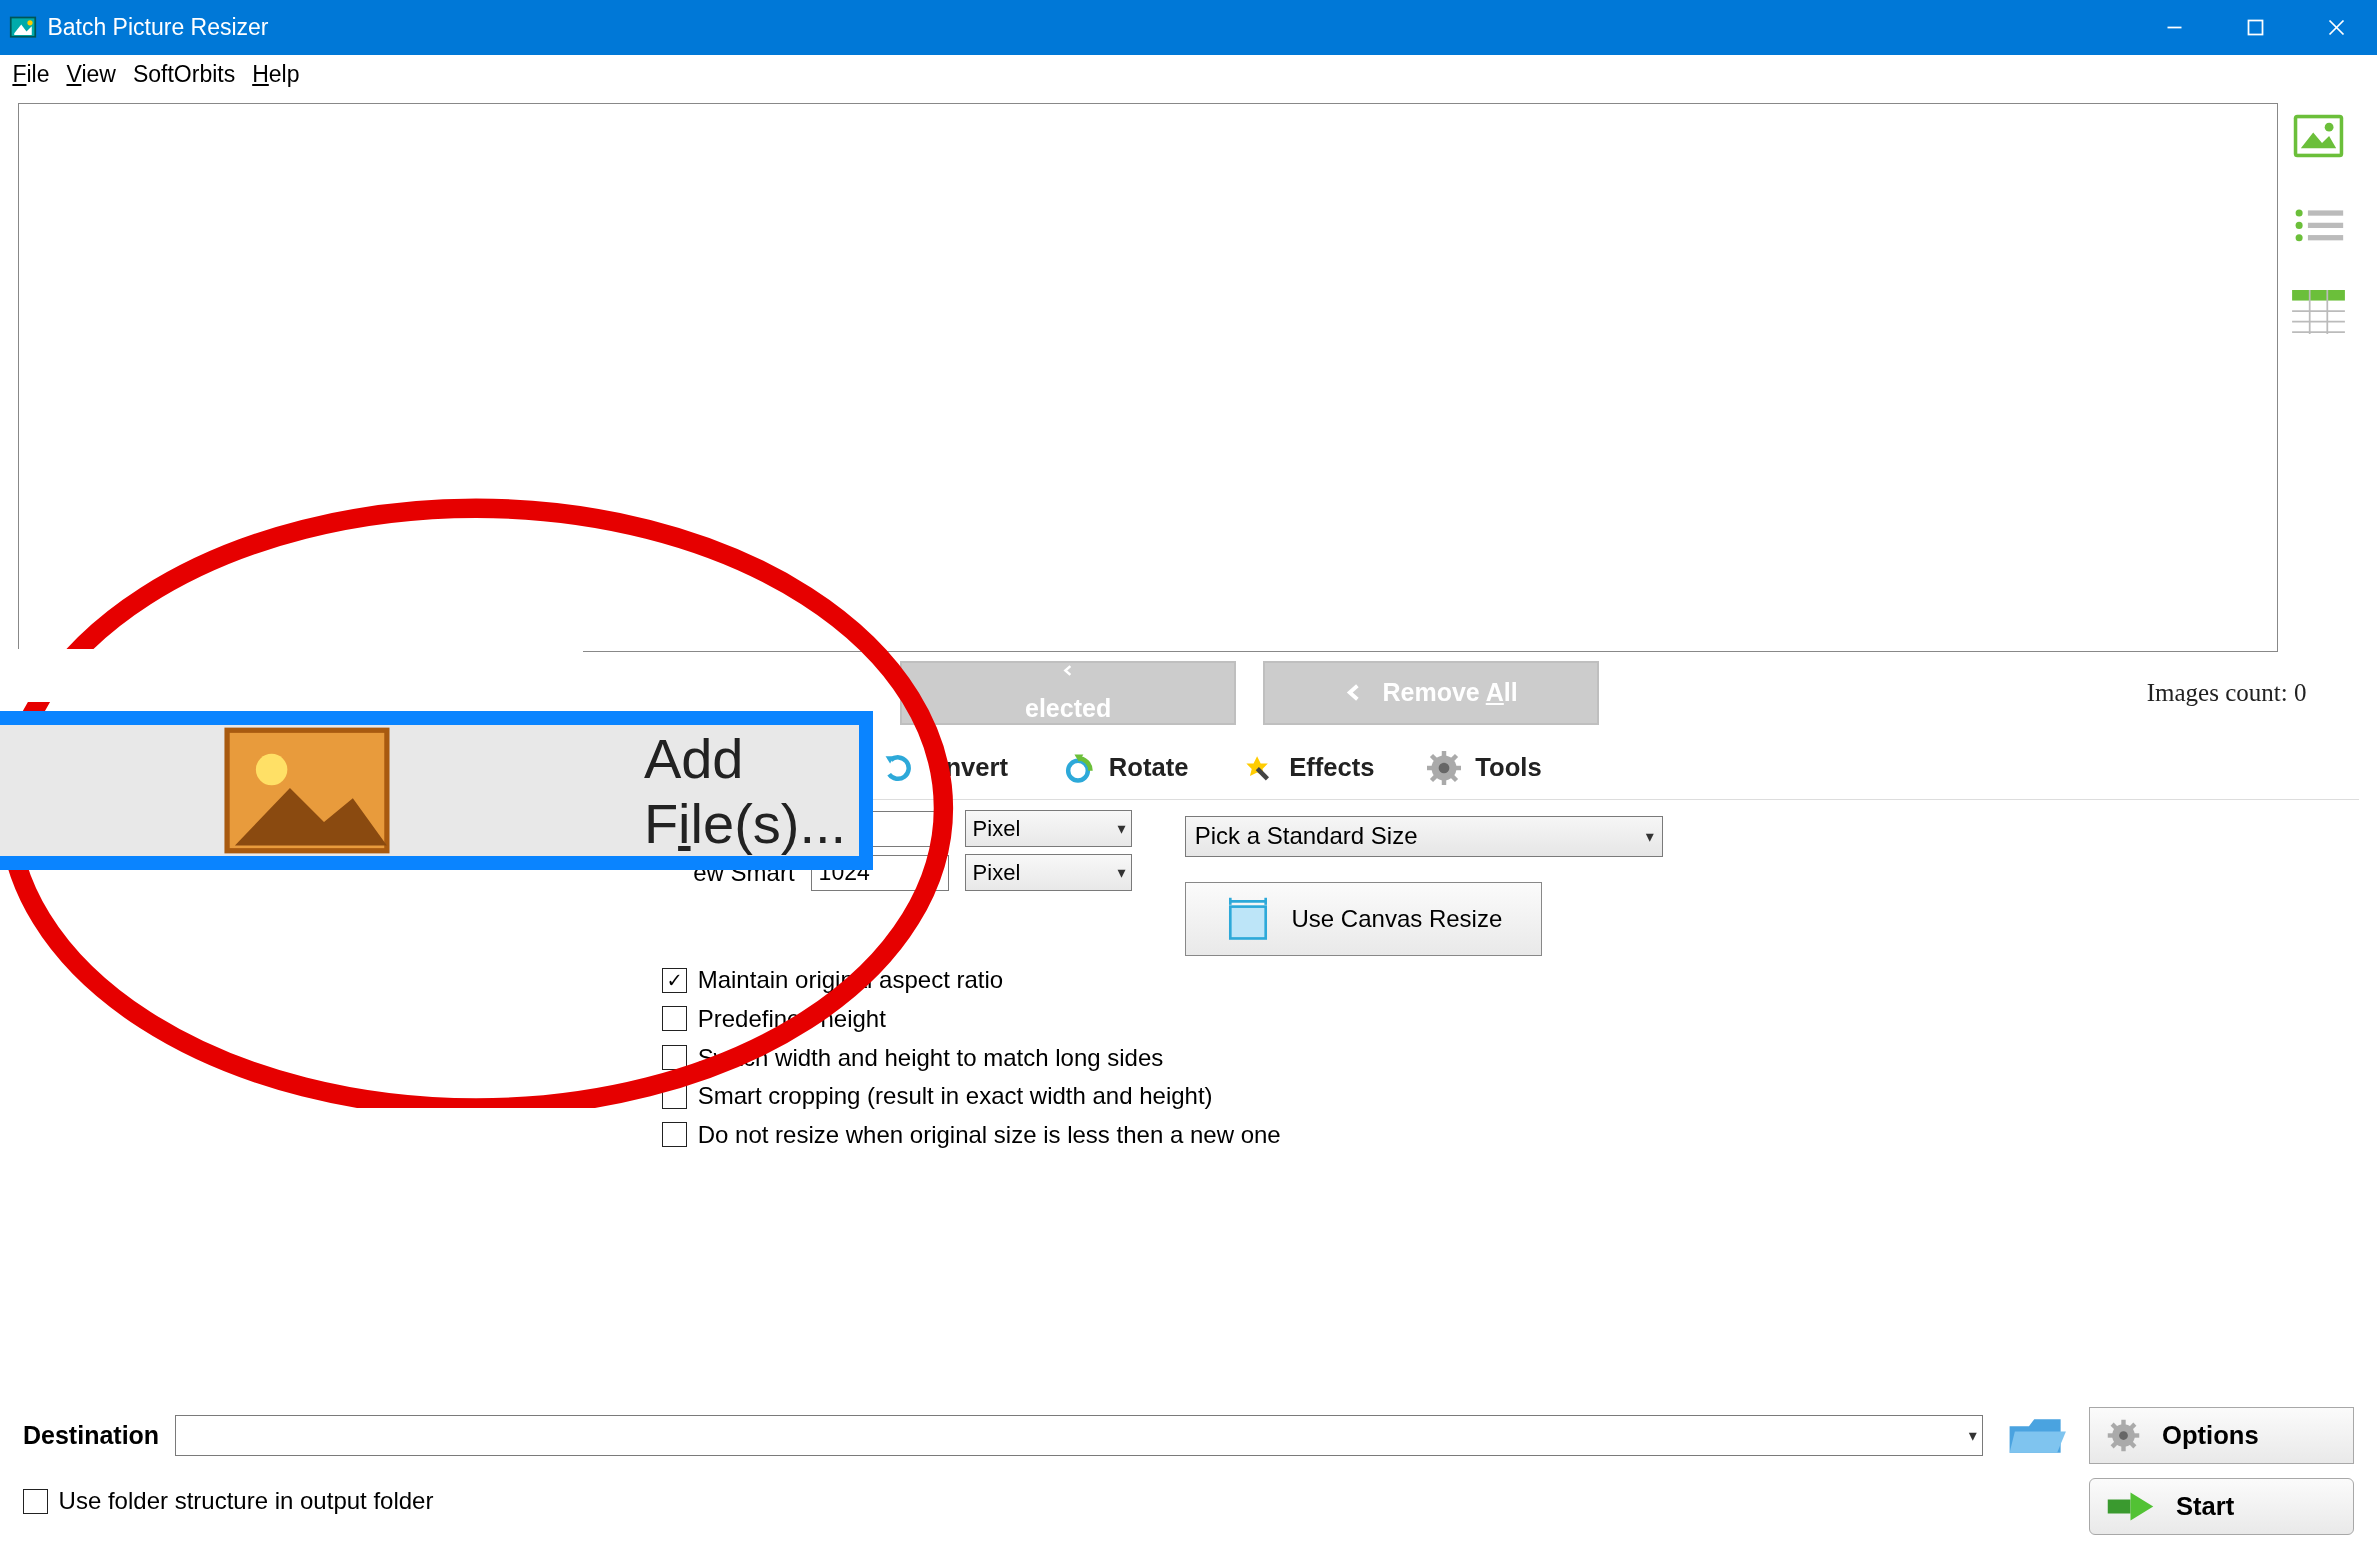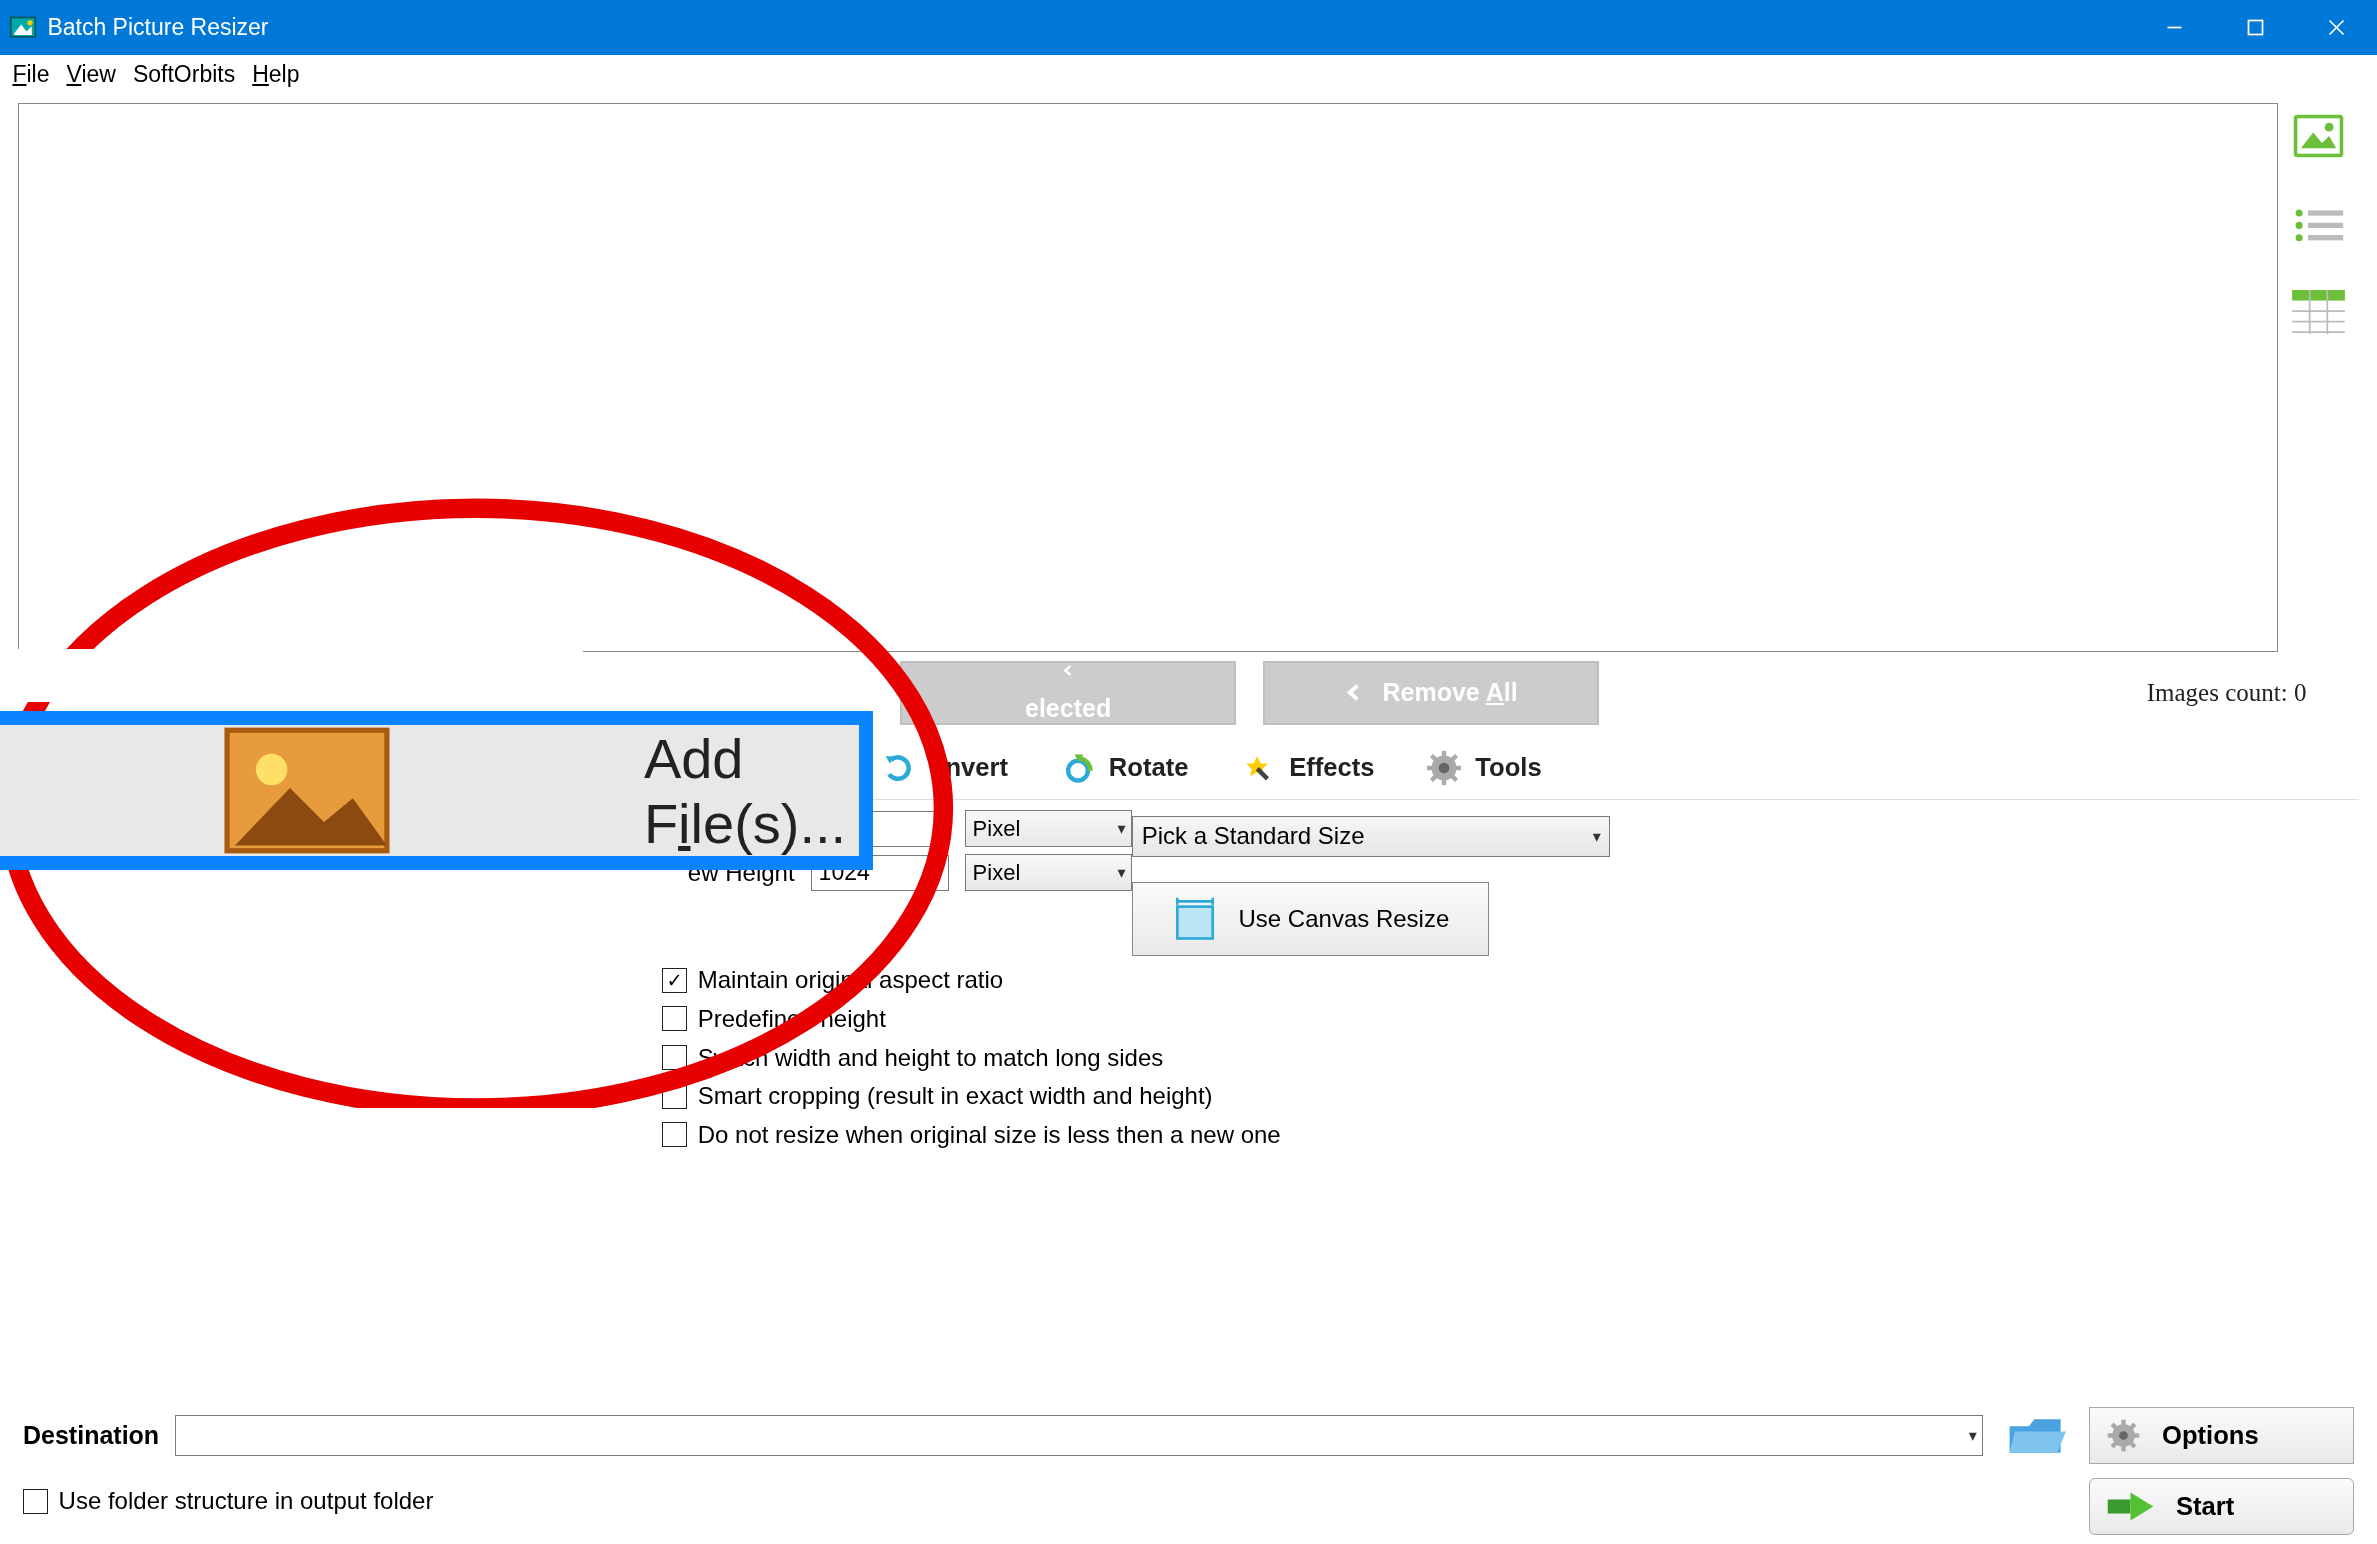--- a/index.html
+++ b/index.html
@@ -371,32 +371,32 @@
             <line x1="27" y1="27" x2="33" y2="33"></line>
             <line x1="33" y1="5" x2="27" y2="11"></line>
             <line x1="11" y1="27" x2="5" y2="33"></line>
           </g>
         </svg>
       <span>Tools</span>
     </div>
   </div>
 
   <div class="resize-panel">
-    <div style="display:flex; align-items:flex-start;">
+    <div style="display:flex; gap:53px; align-items:flex-start;">
       <div>
         <div class="rp-row">
           <span class="rp-label"></span>
           <input class="num-input" value="1280" style="">
           <div class="unit-select">
             <span>Pixel</span>
             <span class="chev">▾</span>
           </div>
         </div>
         <div class="rp-row">
-          <span class="rp-label">ew Height</span>
+          <span class="rp-label">ew Smart</span>
           <input class="num-input" value="1024" style="">
           <div class="unit-select">
             <span>Pixel</span>
             <span class="chev">▾</span>
           </div>
         </div>
       </div>
       <div style="display:flex; flex-direction:column; gap:25px; margin-top:5.3px;">
         <div class="std-size">
           <span>Pick a Standard Size</span>

